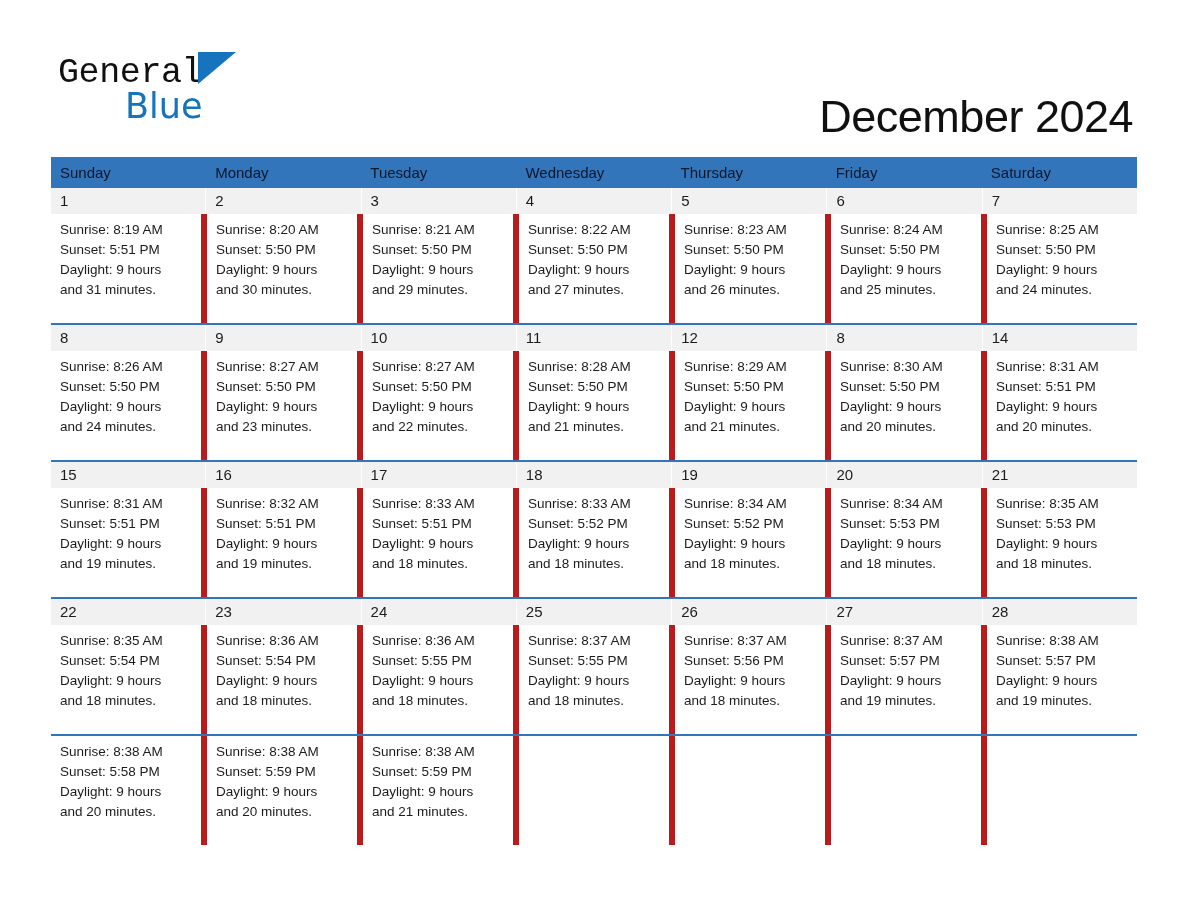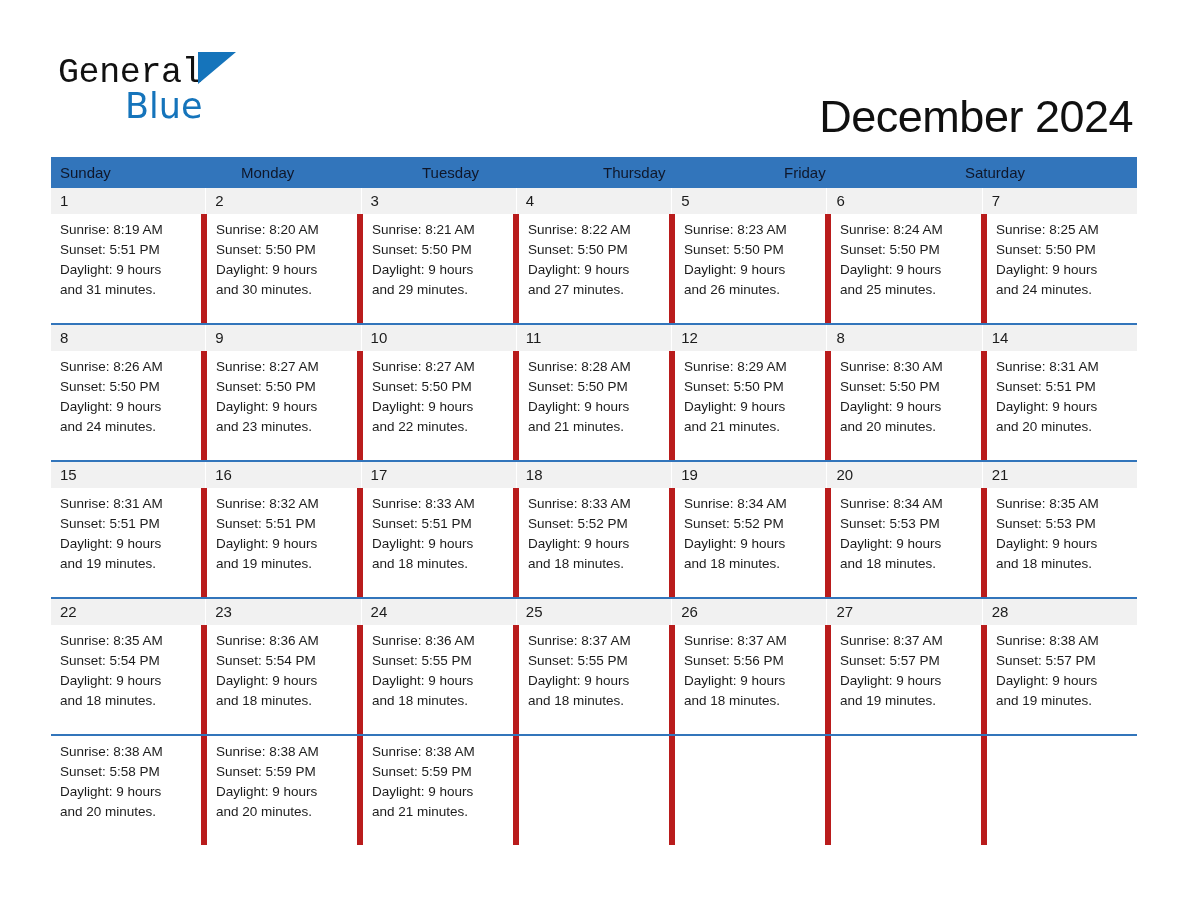--- a/index.html
+++ b/index.html
@@ -182,20 +182,21 @@
       <div class="cal-subtitle">Valmojado, Castille-La Mancha, Spain</div>
     </div>
 
   </div>
 
   <div class="calendar">
     <div class="weekday-header">
         <div class="weekday-cell">Sunday</div>
         <div class="weekday-cell">Monday</div>
         <div class="weekday-cell">Tuesday</div>
+        <div class="weekday-cell">Wednesday</div>
         <div class="weekday-cell">Thursday</div>
         <div class="weekday-cell">Friday</div>
         <div class="weekday-cell">Saturday</div>
       </div>
     <div class="weeks-container">
         <div class="week">
           <div class="week-daynums">
             <div class="daynum-cell">1</div>
             <div class="daynum-cell">2</div>
             <div class="daynum-cell">3</div>

